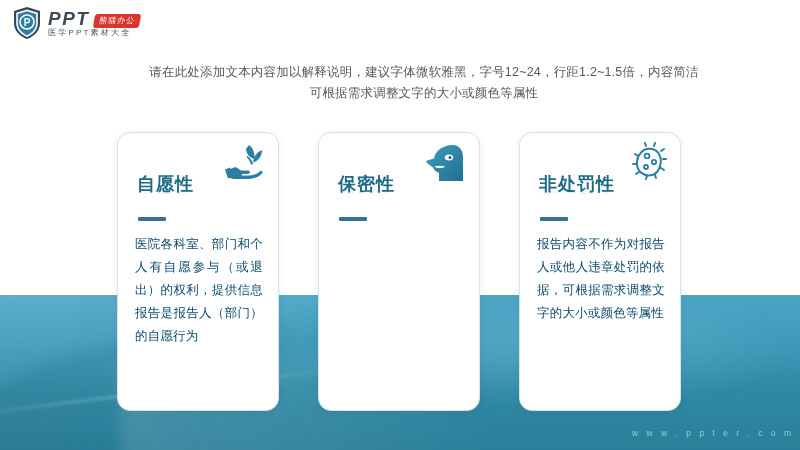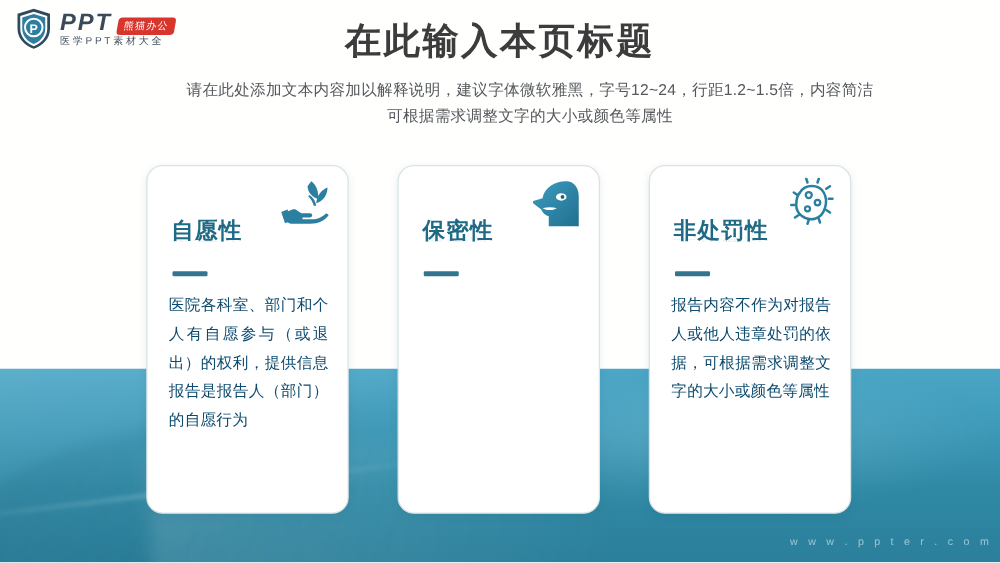--- a/index.html
+++ b/index.html
@@ -261,21 +261,20 @@
     </svg>
     <div class="logo-textblock">
       <div class="logo-row1">
         <span class="logo-ppt">PPT</span>
         <span class="logo-badge">熊猫办公</span>
       </div>
       <div class="logo-sub">医学PPT素材大全</div>
     </div>
   </div>
 
-  <div class="page-title">在此输入本页标题</div>
 
   <div class="subtitle">
     <div>请在此处添加文本内容加以解释说明，建议字体微软雅黑，字号12~24，行距1.2~1.5倍，内容简洁</div>
     <div>可根据需求调整文字的大小或颜色等属性</div>
   </div>
 
   <div class="cards">
 
     <div class="card c1">
       <svg class="card-icon" viewBox="0 0 44 42">

